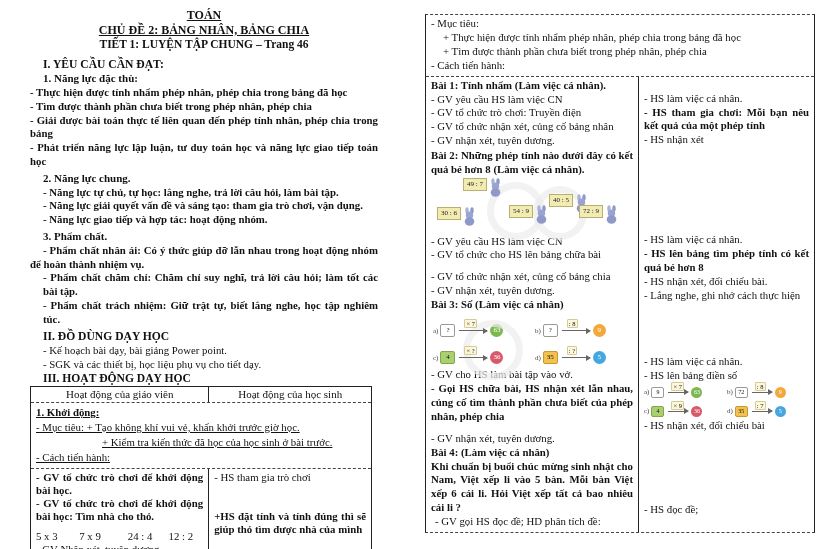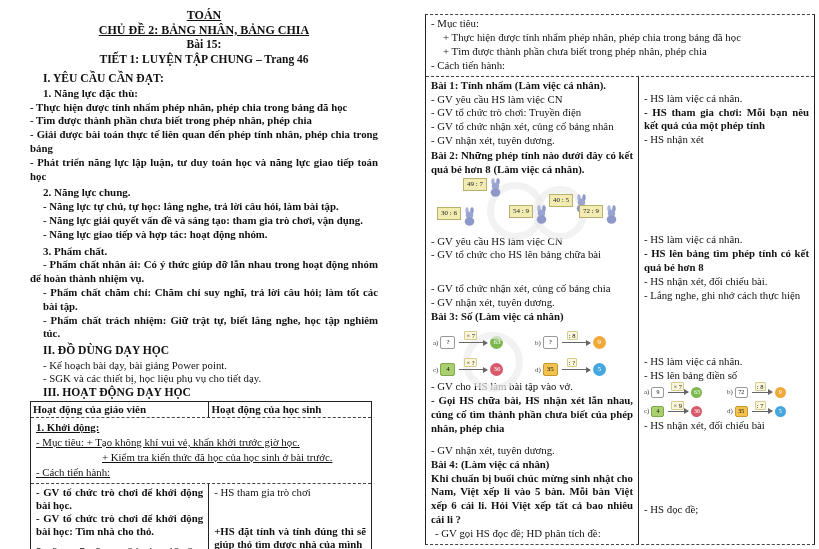--- a/index.html
+++ b/index.html
@@ -26,21 +26,21 @@
   .gap3 { height:3px; } .gap6 { height:6px; }
   
   .tbl { border:1px solid #222; }
   .trow { display:flex; border-top:1px dashed #444; }
   .trow:first-child { border-top:none; }
   .cell { padding:2px 5px 3px 5px; }
   .cgv-l { width:52.4%; border-right:1px solid #222; }
   .chs-l { width:47.6%; }
   .cgv-r { width:53.7%; border-right:1px solid #222; }
   .chs-r { width:46.3%; }
-  .thead { font-size:11px; font-weight:bold; text-align:left; padding:1px 2px 2px; }
+  .thead { font-size:11px; font-weight:normal; text-align:center; padding:1px 2px 2px; }
   .tline { font-size:10.8px; line-height:13px; }
   .rline { font-size:10.8px; line-height:13.9px; }
   .r15   { font-size:10.8px; line-height:15px; }
   
   .rtbl { position:absolute; left:7px; top:14px; width:388px; border-left:1px solid #222; border-right:1px solid #222; border-top:1px dashed #444; border-bottom:1px dashed #444; }
   
   .rabbit-box { position:relative; width:196px; height:56px; margin:1px 0 1px 6px; }
   .wm { position:absolute; border:7px solid #ececec; border-radius:50%; opacity:.7; }
   .rgrp { position:absolute; display:flex; align-items:flex-start; }
   .rcard { font-size:7px; line-height:9px; background:#f2ecb2; border:1px solid #b9b070; padding:1px 3px; color:#222; white-space:nowrap; }
@@ -81,21 +81,20 @@
 
   <div class="crop tl" style="left:21px;top:4px;"></div>
   <div class="crop tr" style="left:787px;top:4px;"></div>
   <div class="crop br" style="left:372px;top:531px;"></div>
   <div class="crop bl" style="left:431px;top:531px;"></div>
 
   <div class="page" id="page-left">
     <div class="lp-content">
       <p class="hline u">TOÁN</p>
       <p class="hline u">CHỦ ĐỀ 2: BẢNG NHÂN, BẢNG CHIA</p>
-      <p class="hline" style="font-size:11.5px;">Bài 15:</p>
       <p class="hline" style="font-size:11.5px;">TIẾT 1: LUYỆN TẬP CHUNG  – Trang 46</p>
       <div class="gap6"></div>
       <p class="sect ind13">I. YÊU CẦU CẦN ĐẠT:</p>
       <p class="sub">1. Năng lực đặc thù:</p>
       <p class="t tj">- Thực hiện được tính nhẩm phép nhân, phép chia trong bảng đã học</p>
       <p class="t tj">- Tìm được thành phần chưa biết trong phép nhân, phép chia</p>
       <p class="t tj">- Giải được bài toán thực tế liên quan đến phép tính nhân, phép chia trong bảng</p>
       <p class="t tj">- Phát triển năng lực lập luận, tư duy toán học và năng lực giao tiếp toán học</p>
       <div class="gap3"></div>
       <p class="sub">2. Năng lực chung.</p>
@@ -216,21 +215,21 @@
                   <ellipse cx="5" cy="3.6" rx="1.7" ry="3.4" fill="#aab3d9"></ellipse>
                   <ellipse cx="10" cy="3.6" rx="1.7" ry="3.4" fill="#8f99c9"></ellipse>
                   <circle cx="7.5" cy="8.2" r="3.7" fill="#9aa4d0"></circle>
                   <ellipse cx="7.5" cy="14.5" rx="4.8" ry="4.2" fill="#8f99c9"></ellipse>
                 </svg>
             </div>
           </div>
 
           <p class="rline">- GV yêu cầu HS làm việc CN</p>
           <p class="rline">- GV tổ chức cho HS lên bảng chữa bài</p>
-          <p class="rline mt6" style="margin-top:20px;">- GV tổ chức nhận xét, củng cố bảng chia</p>
+          <p class="rline mt6" style="margin-top:8px;">- GV tổ chức nhận xét, củng cố bảng chia</p>
           <p class="rline">- GV nhận xét, tuyên dương.</p>
           <p class="rline b">Bài 3: Số (Làm việc cá nhân)</p>
 
           <div class="dgrid">
             <div class="wm" style="left:30px;top:-4px;width:46px;height:46px;"></div>
             <div class="dgi">
               <span class="dglabel">a)</span>
               <span class="dgbox">?</span>
               <span class="dgarrow">
                   <i class="dgop">× 7</i>

